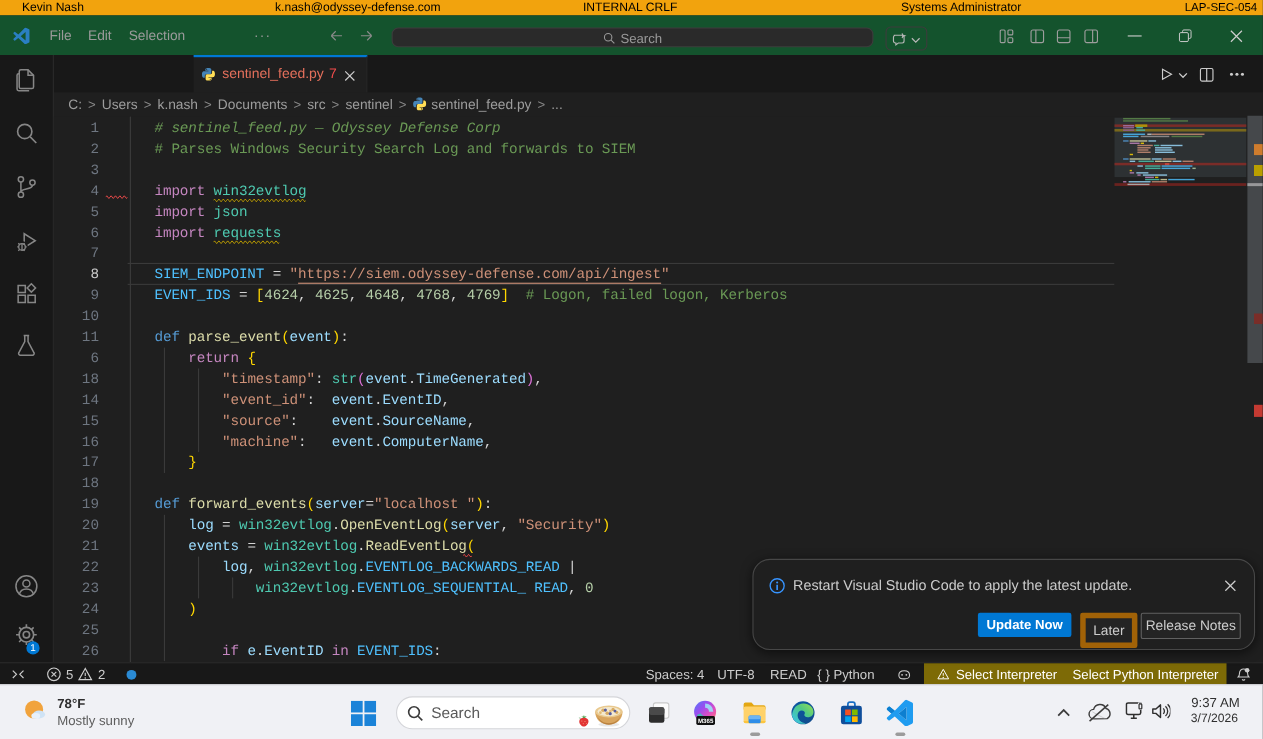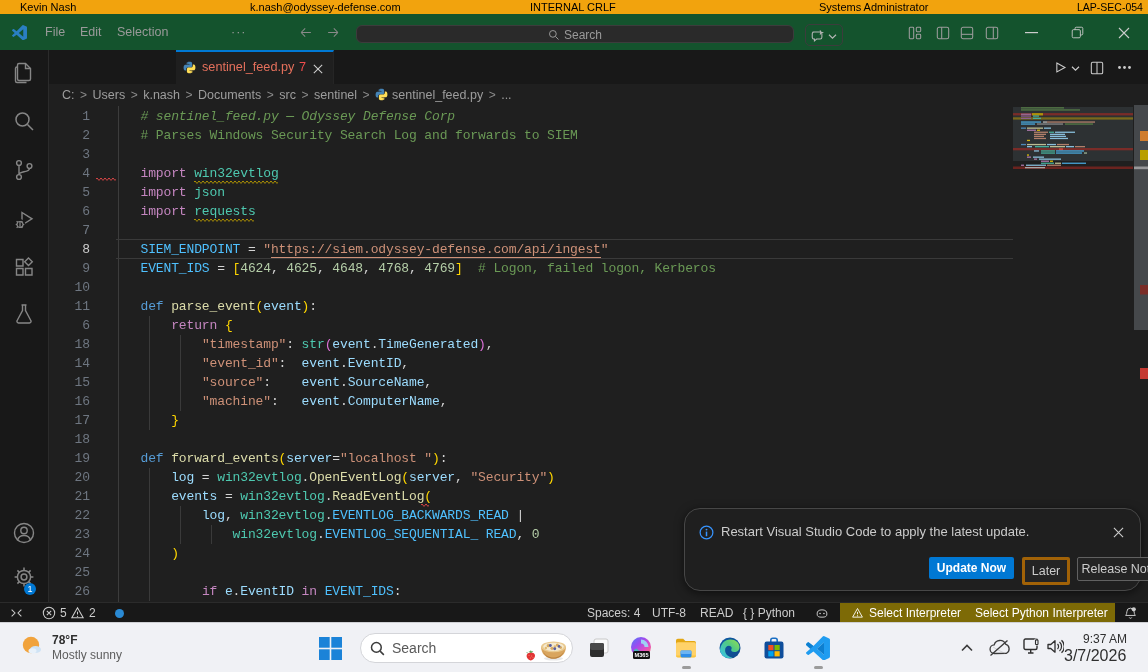--- a/index.html
+++ b/index.html
@@ -36,21 +36,21 @@
   .vr{color:#9CDCFE}.st{color:#CE9178}.nm{color:#B5CEA8}.cm{color:#6A9955}
   .b1{color:#FFD700}.b2{color:#DA70D6}
   .iguide{position:absolute;width:1px;background:#3a3a3a;}
   
   #statusbar{position:absolute;left:0;top:602px;width:1148px;height:20px;background:#181818;
     border-top:1px solid #2b2b2b;color:#cccccc;font-size:12px;line-height:20px;}
   #statusbar .it{position:absolute;top:0;white-space:nowrap;}
   
   #toast{position:absolute;left:684px;top:508px;width:455px;height:81px;background:#1f1f1f;
     border:1px solid #474747;border-radius:16px;box-shadow:0 2px 10px rgba(0,0,0,0.55);}
-  .tbtn{position:absolute;top:48px;height:22px;border-radius:2px;font-size:12.5px;line-height:22px;text-align:center;margin-left:40px;}
+  .tbtn{position:absolute;top:48px;height:22px;border-radius:2px;font-size:12.5px;line-height:22px;text-align:center;}
   
   #taskbar{position:absolute;left:0;top:622px;width:1148px;height:50px;background:#f0f1f5;border-top:1px solid #cfd0d4;}
   .tico{position:absolute;top:13px;width:24px;height:24px;}
 </style>
 </head>
 <body>
 
 <div id="obar">
   <span style="left:20px;">Kevin Nash</span>
   <span style="left:250px;">k.nash@odyssey-defense.com</span>
@@ -404,21 +404,21 @@
   <svg class="abs" style="left:14px;top:16px;" width="15" height="15" viewBox="0 0 16 16">
       <circle cx="8" cy="8" r="6.8" fill="none" stroke="#3794ff" stroke-width="1.3"></circle>
       <circle cx="8" cy="4.9" r="1" fill="#3794ff"></circle>
       <path stroke="#3794ff" stroke-width="1.6" d="M8 7v5"></path>
     </svg>
   <span class="abs" style="left:36px;top:15px;font-size:13px;color:#cccccc;">Restart Visual Studio Code to apply the latest update.</span>
   <svg class="abs" style="left:428px;top:18px;" width="11" height="11" viewBox="0 0 12 12">
       <path stroke="#cccccc" stroke-width="1.2" d="M1 1l10 10M11 1L1 11"></path>
     </svg>
   <div class="tbtn" style="left:204px;width:85px;background:#0078d4;color:#ffffff;font-weight:bold;font-size:12px;">Update Now</div>
-  <div class="tbtn" style="left:297px;width:42px;background:#242424;border:3px solid #a16207;color:#cccccc;">Later</div>
+  <div class="tbtn" style="left:297px;width:42px;background:#242424;border:5px solid #a16207;color:#cccccc;">Later</div>
   <div class="tbtn" style="left:352px;width:89px;background:#242424;border:1px solid #616161;color:#cccccc;">Release Notes</div>
 </div>
 
 <div id="taskbar">
 
   <svg class="abs" style="left:21px;top:13px;" width="22" height="20" viewBox="0 0 22 20">
     <circle cx="10" cy="9" r="8.2" fill="#f1a33c"></circle>
     <ellipse cx="14.5" cy="13.5" rx="5.5" ry="3.6" fill="#cfe3f5"></ellipse>
     <ellipse cx="11.5" cy="14.8" rx="4" ry="2.6" fill="#e8f1fa"></ellipse>
   </svg>
@@ -540,14 +540,14 @@
     <path d="M5 15h5.5M7.7 11.5V15" stroke="#2f2f2f" stroke-width="1.4"></path>
     <rect x="11.5" y="0.5" width="4.5" height="7" rx="1" fill="#f0f1f5"></rect>
     <rect x="12.5" y="2" width="2.5" height="4.5" rx=".6" fill="none" stroke="#2f2f2f" stroke-width="1.1"></rect>
     <path d="M13.2 0.8v1.4m1.1-1.4v1.4" stroke="#2f2f2f" stroke-width=".9"></path>
   </svg>
   <svg class="abs" style="left:1047px;top:16px;" width="17" height="15" viewBox="0 0 17 15">
     <path d="M1 5.5h2.8L8 1.8v11.4L3.8 9.5H1z" fill="none" stroke="#2f2f2f" stroke-width="1.3" stroke-linejoin="round"></path>
     <path d="M10.5 5a3.5 3.5 0 0 1 0 5M12.5 3a6 6 0 0 1 0 9M14.5 1.2a8.6 8.6 0 0 1 0 12.6" fill="none" stroke="#2f2f2f" stroke-width="1.2"></path>
   </svg>
   <span class="abs" style="left:1047px;top:9px;width:80px;text-align:right;font-size:12px;color:#2f2f2f;white-space:nowrap;">9:37 AM</span>
-  <span class="abs" style="left:1064px;top:24px;width:80px;text-align:left;font-size:16px;color:#2f2f2f;white-space:nowrap;">3/7/2026</span>
+  <span class="abs" style="left:1064px;top:24px;width:80px;text-align:center;font-size:11px;color:#2f2f2f;white-space:nowrap;">3/7/2026</span>
 </div>
 
 </body></html>

